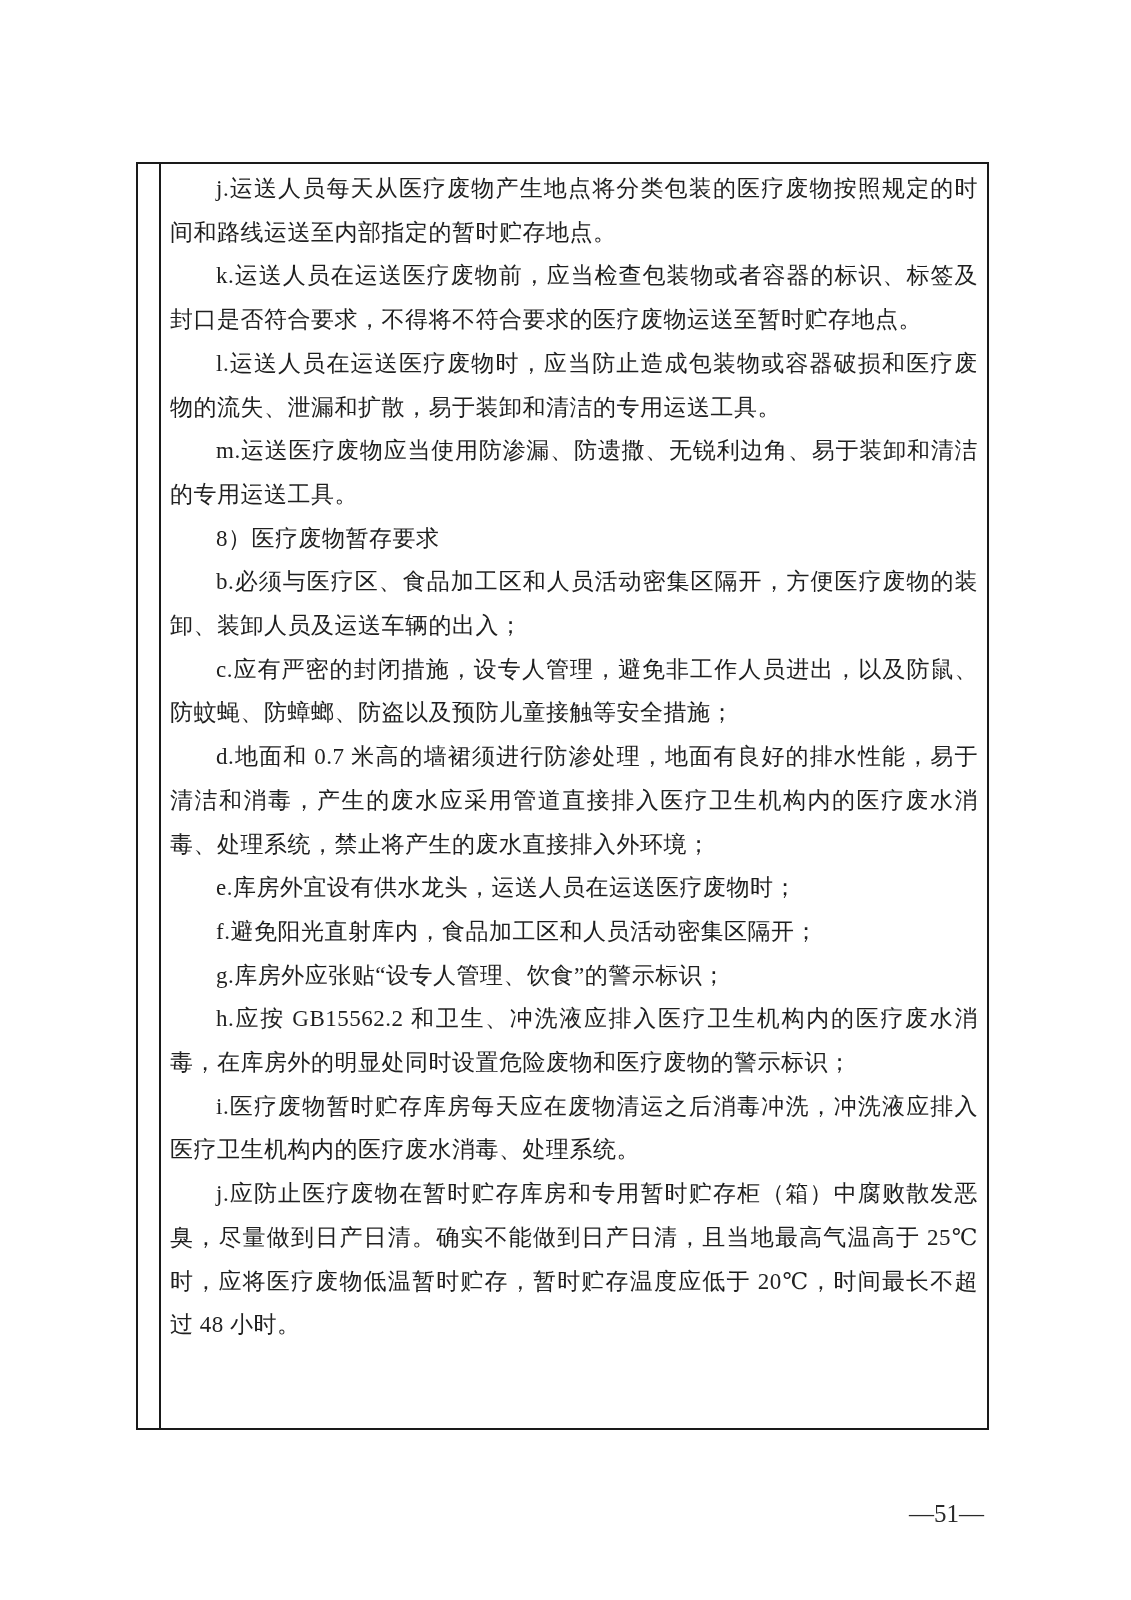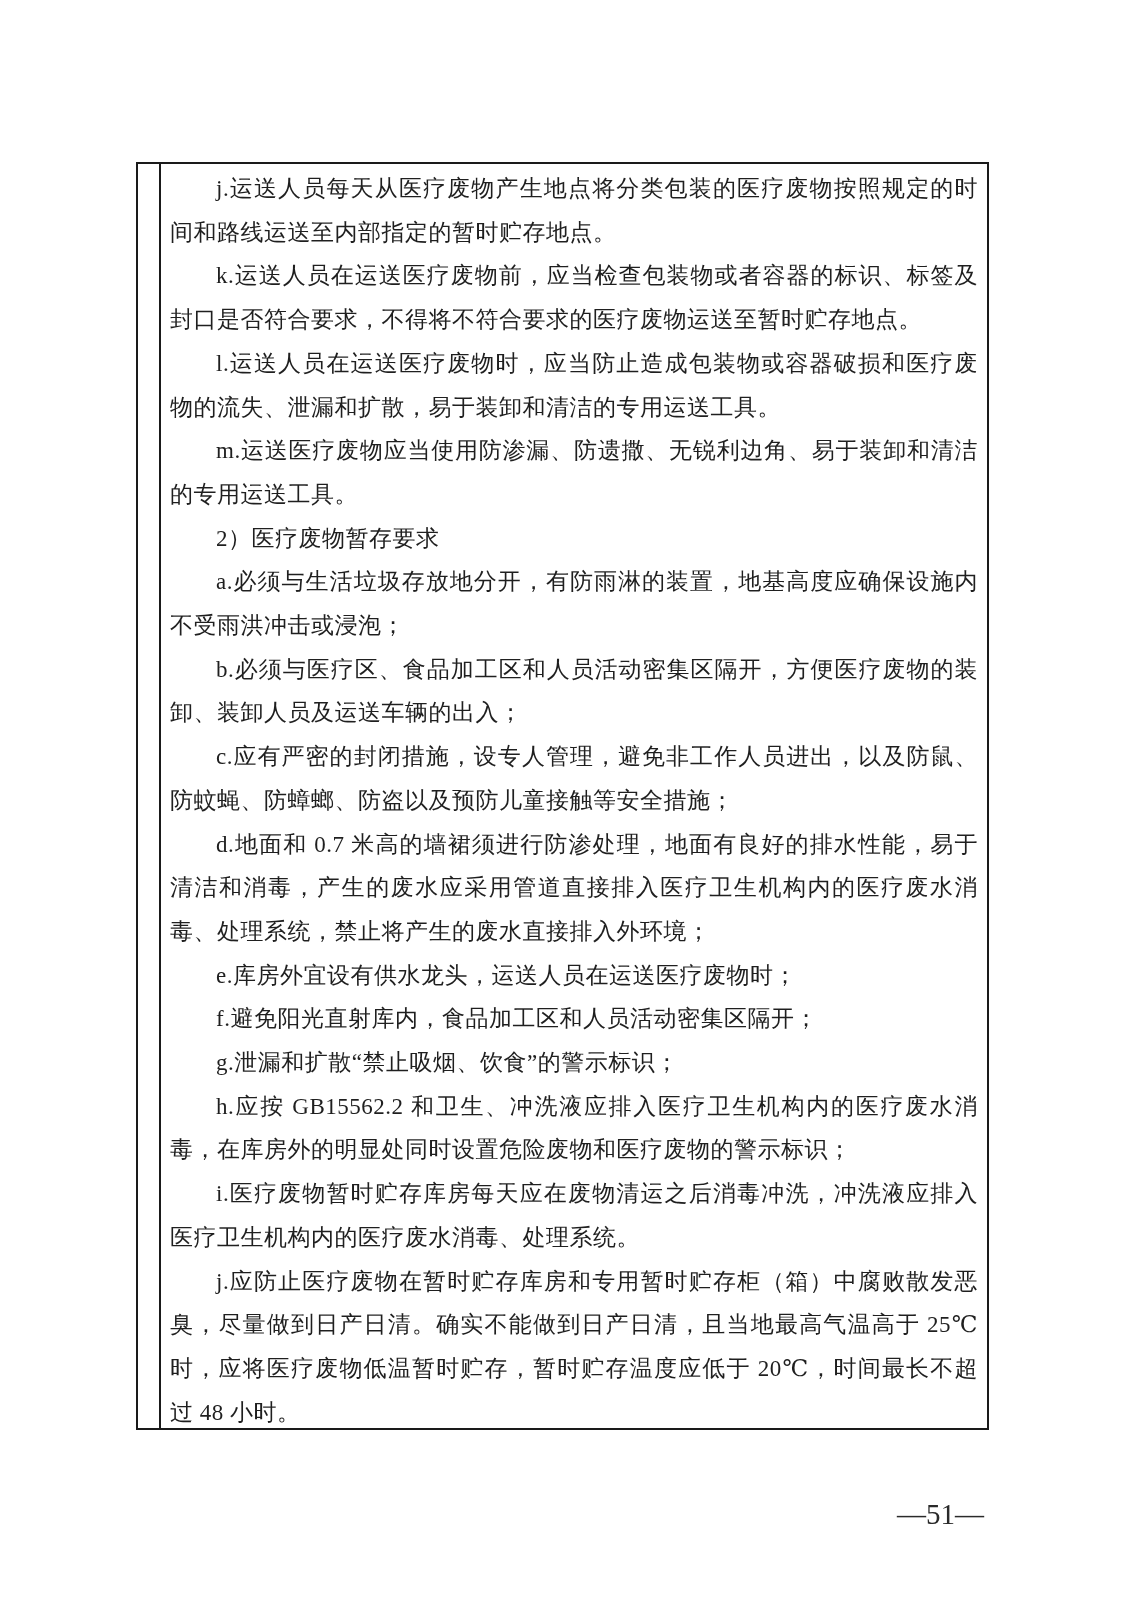--- a/index.html
+++ b/index.html
@@ -51,45 +51,44 @@
     word-break: break-all;
   }
   .page-footer {
     position: absolute;
     left: 136px;
     top: 1496px;
     width: 853px;
     box-sizing: border-box;
     padding-right: 5px;
     text-align: right;
-    font-size: 29px;
+    font-size: 25px;
     line-height: 36px;
     color: #2a2a2a;
   }
 </style>
 </head>
 <body>
 
 <div class="page">
 
   <div class="doc-table">
     <div class="stub-col"></div>
     <div class="main-cell">
       <p class="para">j.运送人员每天从医疗废物产生地点将分类包装的医疗废物按照规定的时间和路线运送至内部指定的暂时贮存地点。</p>
       <p class="para">k.运送人员在运送医疗废物前，应当检查包装物或者容器的标识、标签及封口是否符合要求，不得将不符合要求的医疗废物运送至暂时贮存地点。</p>
       <p class="para">l.运送人员在运送医疗废物时，应当防止造成包装物或容器破损和医疗废物的流失、泄漏和扩散，易于装卸和清洁的专用运送工具。</p>
       <p class="para">m.运送医疗废物应当使用防渗漏、防遗撒、无锐利边角、易于装卸和清洁的专用运送工具。</p>
-      <p class="para">2）医疗废物暂存要求</p>
-      <p class="para">a.必须与生活垃圾存放地分开，有防雨淋的装置，地基高度应确保设施内不受雨洪冲击或浸泡；</p>
+      <p class="para">8）医疗废物暂存要求</p>
       <p class="para">b.必须与医疗区、食品加工区和人员活动密集区隔开，方便医疗废物的装卸、装卸人员及运送车辆的出入；</p>
       <p class="para">c.应有严密的封闭措施，设专人管理，避免非工作人员进出，以及防鼠、防蚊蝇、防蟑螂、防盗以及预防儿童接触等安全措施；</p>
       <p class="para">d.地面和 0.7 米高的墙裙须进行防渗处理，地面有良好的排水性能，易于清洁和消毒，产生的废水应采用管道直接排入医疗卫生机构内的医疗废水消毒、处理系统，禁止将产生的废水直接排入外环境；</p>
       <p class="para">e.库房外宜设有供水龙头，运送人员在运送医疗废物时；</p>
       <p class="para">f.避免阳光直射库内，食品加工区和人员活动密集区隔开；</p>
-      <p class="para">g.泄漏和扩散“禁止吸烟、饮食”的警示标识；</p>
+      <p class="para">g.库房外应张贴“设专人管理、饮食”的警示标识；</p>
       <p class="para">h.应按 GB15562.2 和卫生、冲洗液应排入医疗卫生机构内的医疗废水消毒，在库房外的明显处同时设置危险废物和医疗废物的警示标识；</p>
       <p class="para">i.医疗废物暂时贮存库房每天应在废物清运之后消毒冲洗，冲洗液应排入医疗卫生机构内的医疗废水消毒、处理系统。</p>
       <p class="para">j.应防止医疗废物在暂时贮存库房和专用暂时贮存柜（箱）中腐败散发恶臭，尽量做到日产日清。确实不能做到日产日清，且当地最高气温高于 25℃时，应将医疗废物低温暂时贮存，暂时贮存温度应低于 20℃，时间最长不超过 48 小时。</p>
     </div>
   </div>
 
   <div class="page-footer">—51—</div>
 
 </div>
 

